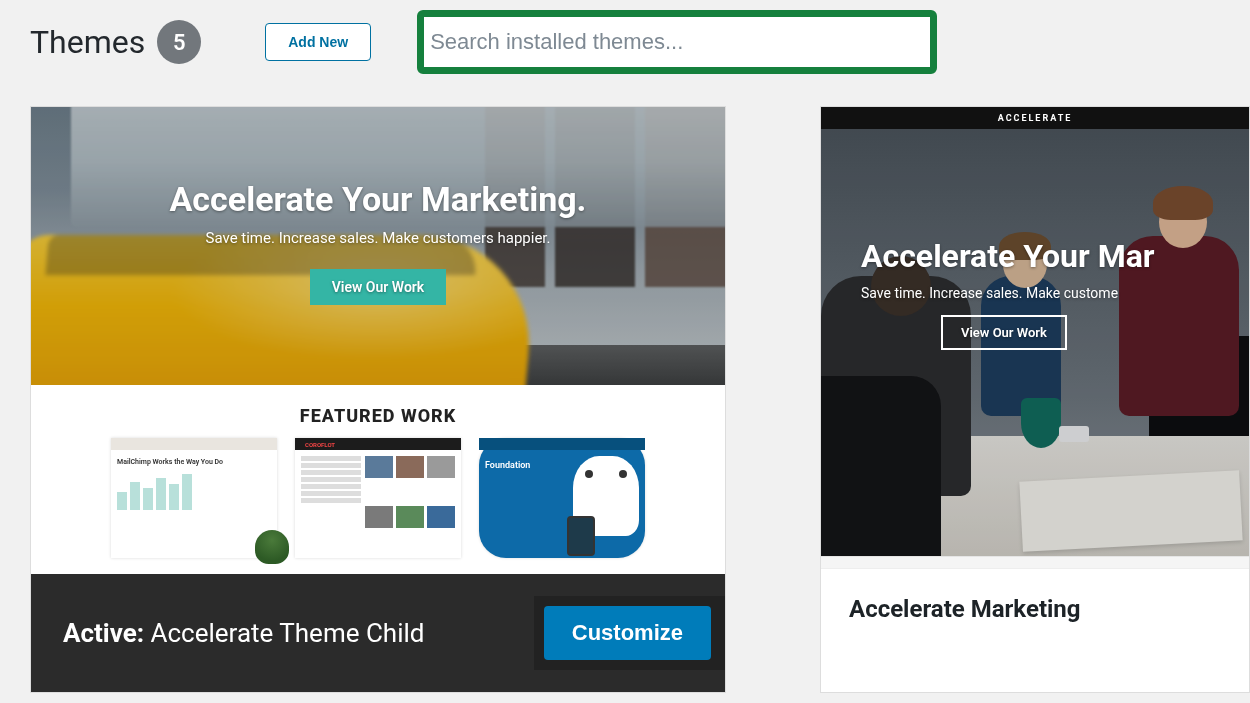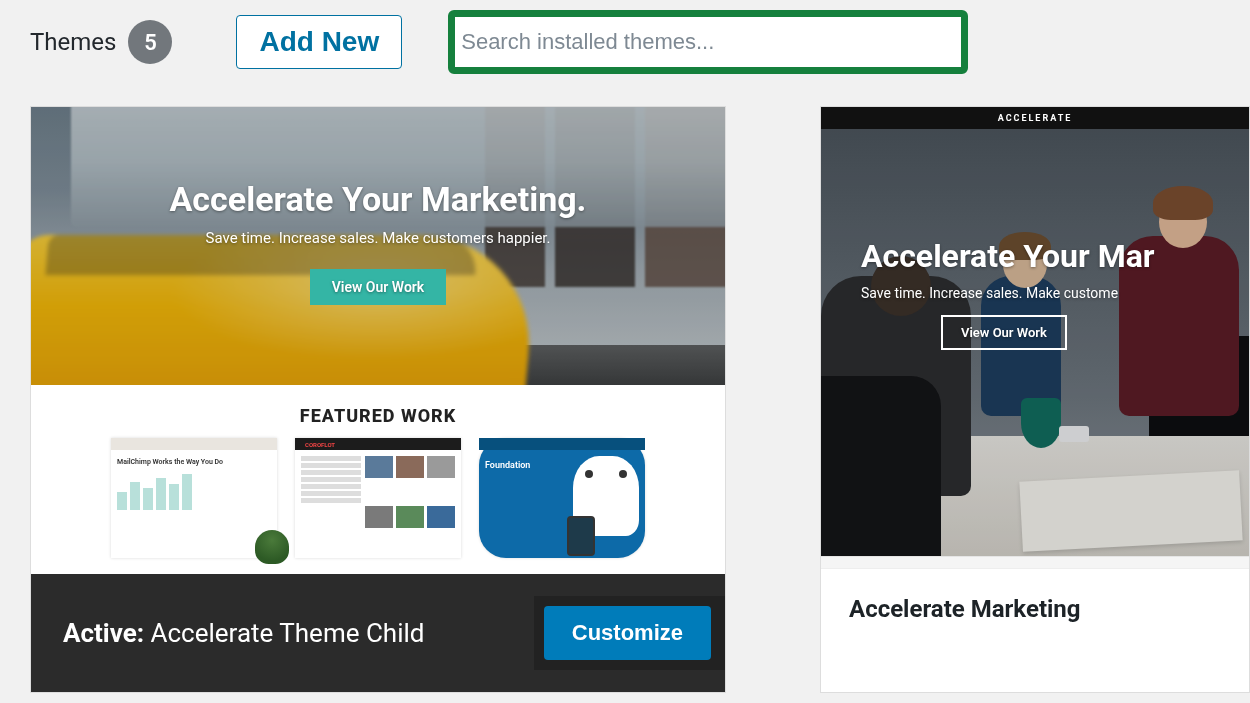--- a/index.html
+++ b/index.html
@@ -11,42 +11,42 @@
     overflow: hidden;
     padding: 10px 0 0 30px;
   }
   .header {
     display: flex;
     align-items: center;
     gap: 22px;
     margin-bottom: 32px;
   }
   .header h1 {
-    font-size: 24px;
+    font-size: 32px;
     font-weight: 400;
     color: #23282d;
   }
   .count-badge {
     display: inline-flex;
     align-items: center;
     justify-content: center;
     width: 44px;
     height: 44px;
     border-radius: 50%;
     background: #72777c;
     color: #fff;
     font-size: 22px;
     font-weight: 600;
     margin-left: -10px;
   }
   .add-new-btn {
     border: 1px solid #0071a1;
     background: #fff;
     color: #0071a1;
-    font-size: 28px;
+    font-size: 14px;
     font-weight: 600;
     padding: 10px 22px;
     border-radius: 4px;
     cursor: pointer;
     margin-left: 42px;
   }
   .search-input {
     border: 7px solid #15803d;
     border-radius: 6px;
     background: #fff;

